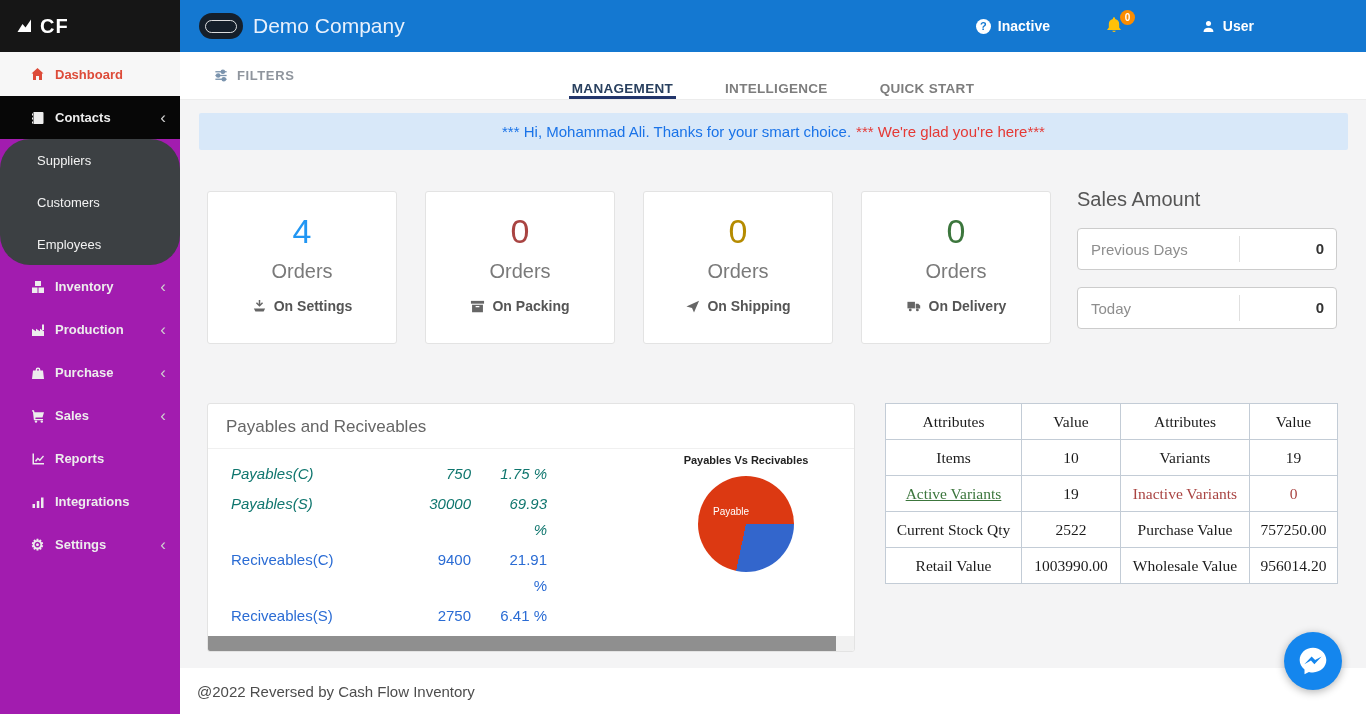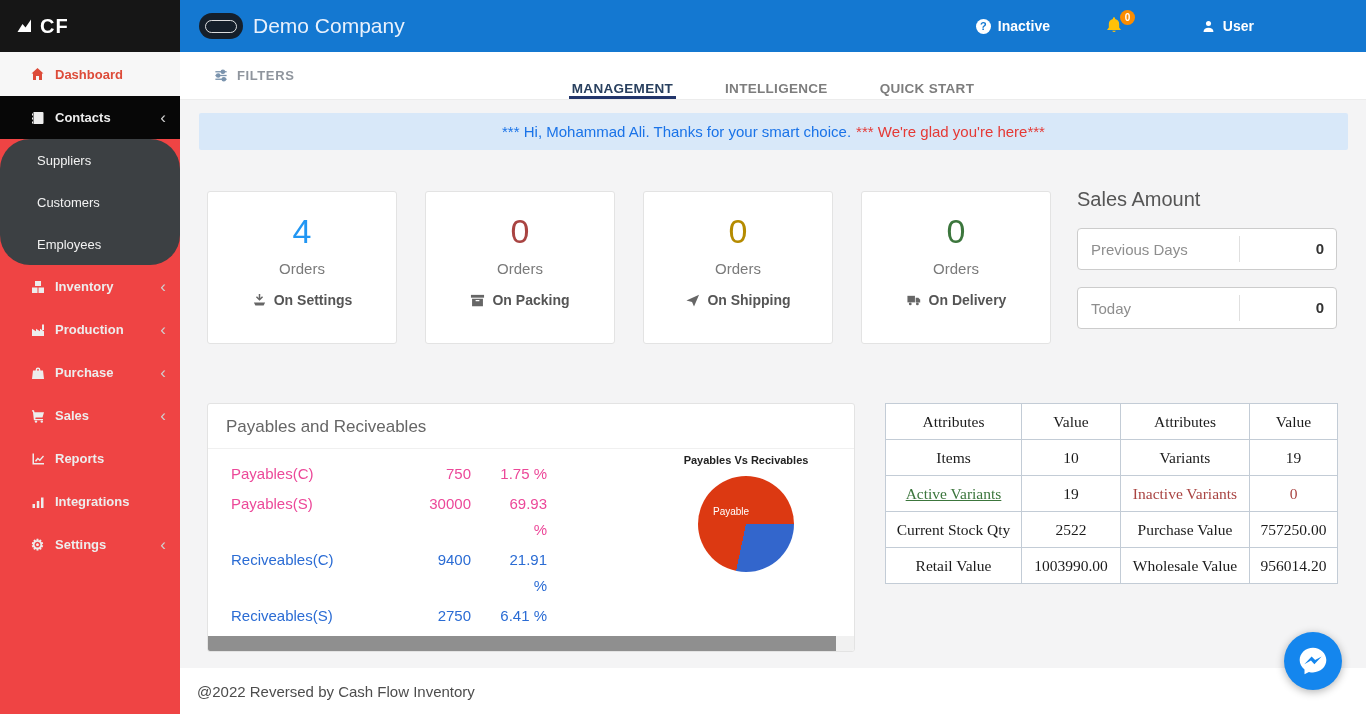--- a/index.html
+++ b/index.html
@@ -1,20 +1,20 @@
 <!DOCTYPE html>
 <html><head>
 <meta charset="utf-8">
 <style>
   * { margin:0; padding:0; box-sizing:border-box; }
   html,body { width:1366px; height:714px; overflow:hidden; }
   body { font-family:"Liberation Sans", sans-serif; background:#fff; position:relative; }
 
   
-  .sidebar { position:absolute; left:0; top:0; width:180px; height:714px; background:#ef4444; z-index:5; }
+  .sidebar { position:absolute; left:0; top:0; width:180px; height:714px; background:#a21caf; z-index:5; }
   .logo-area { height:52px; background:#161616; display:flex; align-items:center; padding-left:16px; gap:7px; }
   .logo-text { color:#fff; font-size:20px; font-weight:bold; letter-spacing:1px; }
   .menu-item { position:relative; height:43px; display:flex; align-items:center; padding-left:29px; gap:9px;
                color:#ededed; font-size:13px; font-weight:bold; cursor:pointer; }
   .menu-item .mi-icon { width:17px; display:flex; justify-content:center; }
   .menu-item.dashboard { height:44px; background:#f7f7f7; color:#dd4b39; }
   .menu-item.active-parent { background:#070707; }
   .menu-item.has-child::after { content:"‹"; position:absolute; right:14px; top:50%; transform:translateY(-52%);
                color:#cfcfcf; font-size:17px; font-weight:normal; }
   .submenu { background:#3c4043;border-radius:30px; }
@@ -54,42 +54,42 @@
   .content { position:absolute; left:180px; top:100px; width:1186px; height:614px; background:#f4f4f5; }
   .banner { position:absolute; left:19px; top:13px; width:1149px; height:37px; background:#d8e8f9; border-radius:2px;
                display:flex; align-items:center; justify-content:center; font-size:15px; }
   .banner .blue { color:#1a73e8; }
   .banner .red { color:#e53935; margin-left:5px; }
 
   .cards { position:absolute; left:27px; top:91px; display:flex; gap:28px; }
   .card { width:190px; height:153px; background:#fff; border:1px solid #e3e3e3; border-radius:3px; text-align:center; }
   .card .count { font-size:34px; margin-top:20px; }
   .c-blue { color:#2196f3; } .c-red { color:#a94442; } .c-gold { color:#b58b00; } .c-green { color:#3c763d; }
-  .card .unit { font-size:15px; color:#7a7a7a; margin-top:9px; }
+  .card .unit { font-size:20px; color:#7a7a7a; margin-top:9px; }
   .card .status { margin-top:15px; font-size:14px; font-weight:bold; color:#555;
                display:flex; align-items:center; justify-content:center; gap:7px; }
   .status svg { fill:#666; }
 
   .sales { position:absolute; left:897px; top:88px; width:260px; }
   .sales-title { font-size:20px; color:#555; }
   .sales-box { display:flex; align-items:center; height:42px; background:#fff; border:1px solid #ccc;
                border-radius:4px; margin-top:17px; }
   .sales-box .sb-lbl { flex:1; padding-left:13px; color:#8e8e8e; font-size:15px; }
   .sales-box .sb-val { width:97px; text-align:right; padding-right:12px; font-size:15px; font-weight:bold; color:#333;
                border-left:1px solid #e0e0e0; height:26px; line-height:26px; }
 
   .pay-card { position:absolute; left:27px; top:303px; width:648px; height:249px; background:#fff;
                border:1px solid #e3e3e3; border-radius:3px; overflow:hidden; }
   .pay-title { padding:13px 18px 11px; font-size:17px; color:#666; border-bottom:1px solid #f0f0f0; }
   .pay-rows { padding:12px 0 0 23px; }
   .pay-row { display:flex; font-size:15px; line-height:26px; margin-bottom:4px; }
   .pay-row .pr-lbl { width:150px; }
   .pay-row .pr-val { width:90px; text-align:right; }
   .pay-row .pr-pct { width:54px; text-align:right; margin-left:22px; }
-  .t-payable { color:#ec4899; }
+  .t-payable { color:#0f766e;font-style:italic; }
   .t-receivable { color:#2b6cd4; }
   .pie-block { position:absolute; left:438px; top:50px; width:200px; text-align:center; }
   .pie-title { font-size:11px; font-weight:bold; color:#222; }
   .pie { width:96px; height:96px; border-radius:50%; margin:10px auto 0; position:relative;
                background:conic-gradient(from 90deg, #3366cc 0 28.32%, #dc3912 28.32% 100%); }
   .pie-label { position:absolute; left:15px; top:30px; color:#fff; font-size:10px; }
   .hscroll { position:absolute; left:0; bottom:0; width:100%; height:15px; background:#f1f1f1; }
   .hscroll .thumb { position:absolute; left:0; top:0; height:15px; width:calc(100% - 18px); background:#8f8f8f; cursor:pointer; }
 
   .attr-table { position:absolute; left:705px; top:303px; border-collapse:collapse; background:#fff;

